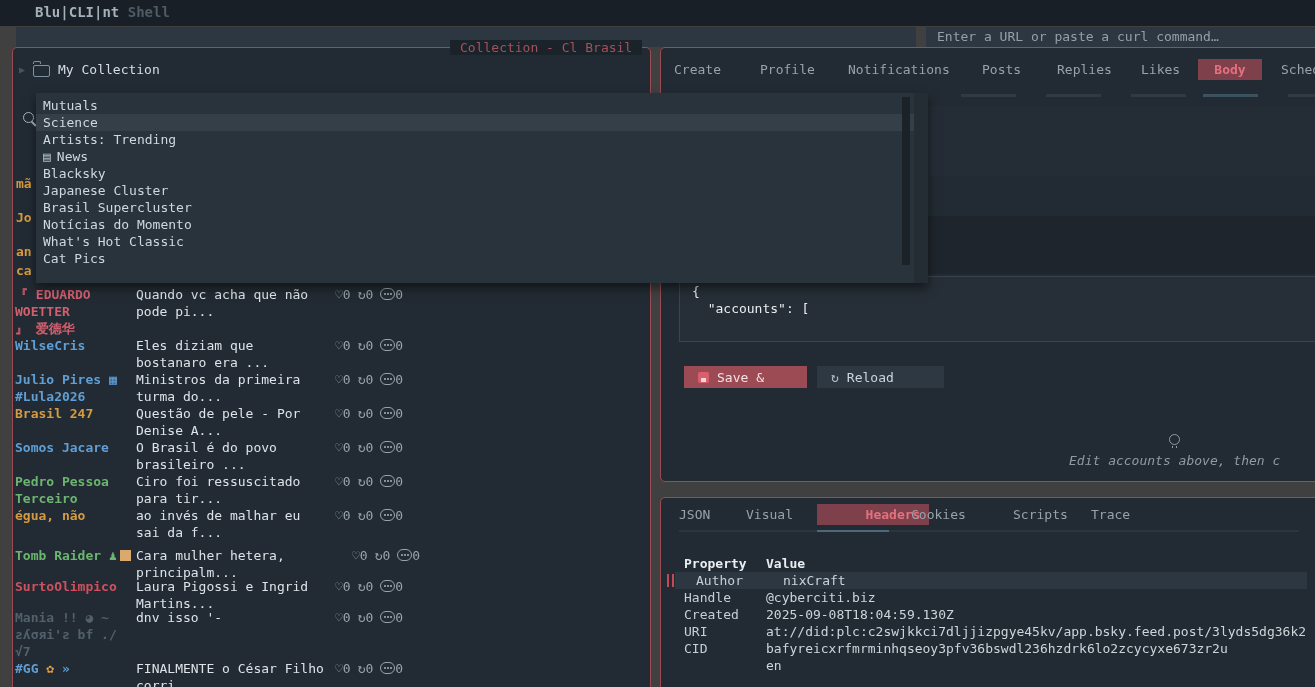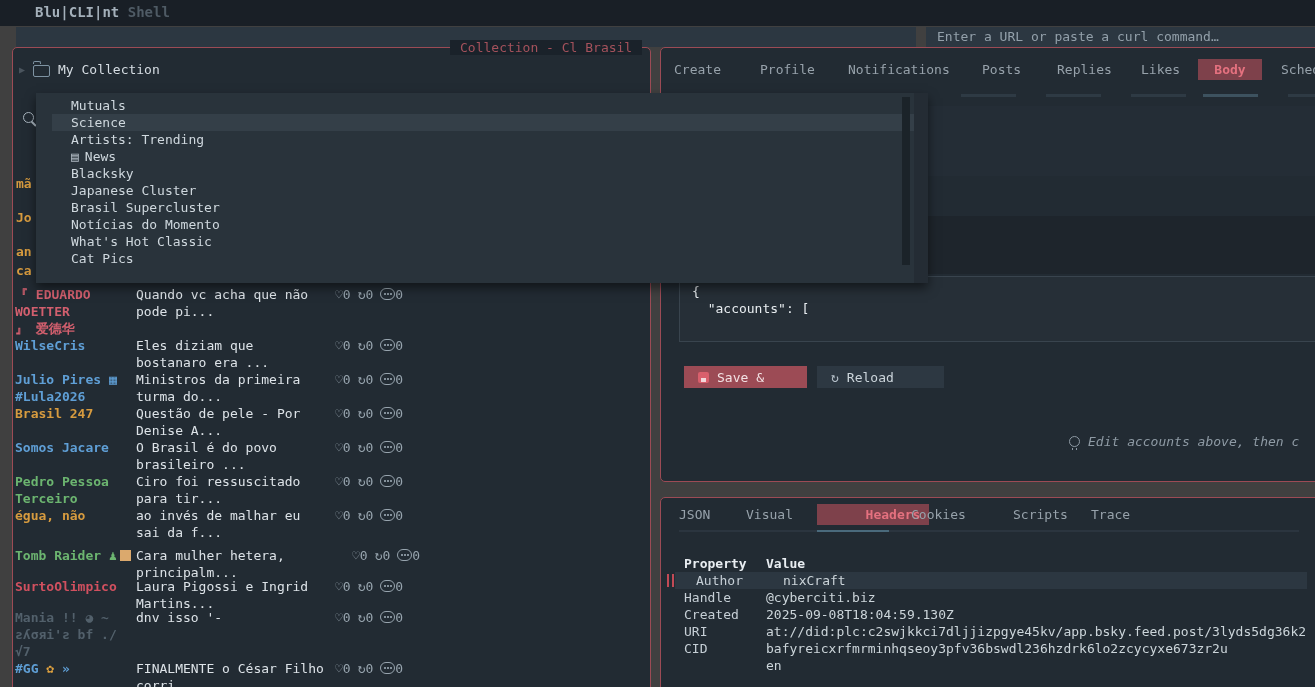--- a/index.html
+++ b/index.html
@@ -49,42 +49,42 @@
   .bubble{display:inline-block;position:relative;width:13px;height:10px;
           border:1px solid #97a4ae;border-radius:6px;vertical-align:-1px;}
   .bubble::after{content:"";position:absolute;left:3px;top:4px;width:1.5px;height:1.5px;
           border-radius:50%;background:#97a4ae;box-shadow:3px 0 0 #97a4ae,6px 0 0 #97a4ae;}
   .tansq{display:inline-block;width:11px;height:11px;background:#dba96d;vertical-align:-1px;margin-left:3px;}
   .pawn{color:#6cb570;}
   .butterfly{color:#e0a23f;}
   
   .dropdown{left:36px;top:93px;width:892px;height:190px;background:#29333b;z-index:10;
             box-shadow:0 5px 10px rgba(0,0,0,.5);padding-top:4px;box-sizing:border-box;}
-  .dd-item{height:17px;line-height:17px;padding-left:19px;color:#cfd8de;margin-left:16px;}
+  .dd-item{height:17px;line-height:17px;padding-left:7px;color:#cfd8de;}
   .dd-item.hl{background:#343f48;}
   .dd-icon{color:#aeb9c2;margin-right:6px;}
   .dd-thumb{left:866px;top:4px;width:8px;height:168px;background:#1b2329;}
   .dd-edge{left:878px;top:0;width:14px;height:190px;background:#242c34;}
   
   .tab{color:#97a2ab;}
   .tab-active-box{background:#7e414b;text-align:center;}
   .tab-active-box .tab{color:#e4717f;font-weight:bold;}
   .underbar{height:3px;background:#2e3a44;}
   .underbar.bright{background:#3d525f;}
   .band1{left:0;top:58px;width:660px;height:70px;background:#242d36;}
   .band2{left:0;top:168px;width:660px;height:58px;background:#1e252c;}
   .jsonbox{left:18px;top:228px;width:642px;height:66px;background:#262f37;border:1px solid #39444e;
            box-sizing:border-box;padding:6px 12px;line-height:17px;color:#e8edf0;}
   .btn{height:22px;display:flex;align-items:center;gap:8px;padding:0 14px;box-sizing:border-box;}
   .save-btn{left:23px;top:318px;width:123px;background:#9c4b55;color:#f3e2e4;}
   .reload-btn{left:156px;top:318px;width:127px;background:#2d3842;color:#ccd5db;}
   .floppy{display:inline-block;position:relative;width:11px;height:11px;background:#d95f6c;border-radius:2px;}
   .floppy::after{content:"";position:absolute;left:3px;bottom:1px;width:5px;height:4px;background:#f2d7da;}
   .reload-ic{color:#b7c2cb;}
-  .hint{left:408px;top:386px;color:#8e9aa4;font-style:italic;display:flex;align-items:center;gap:8px;}
+  .hint{left:408px;top:386px;color:#8e9aa4;font-style:italic;display:flex;align-items:center;gap:8px;flex-direction:column;}
   .bulb{display:inline-block;position:relative;width:9px;height:9px;border:1.5px solid #8e9aa4;
         border-radius:50%;}
   .bulb::after{content:"";position:absolute;left:2.2px;bottom:-4px;width:3px;height:2.5px;
         border-left:1.5px solid #8e9aa4;border-right:1.5px solid #8e9aa4;}
   
   .rline{height:2px;background:#2b353f;}
   .rline.bright{background:#4a6a7c;}
   .th{font-weight:bold;color:#e9eef2;}
   .prop{color:#c6cfd6;}
   .val{color:#ccd5da;white-space:nowrap;}

